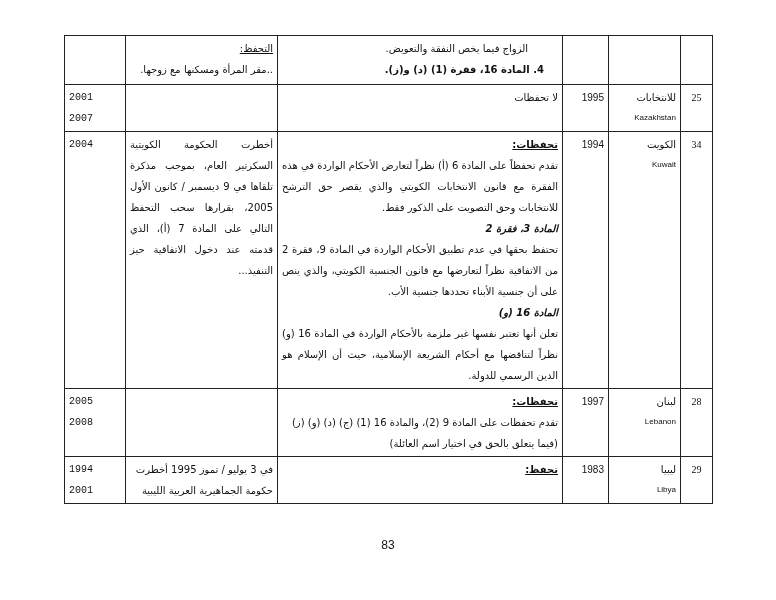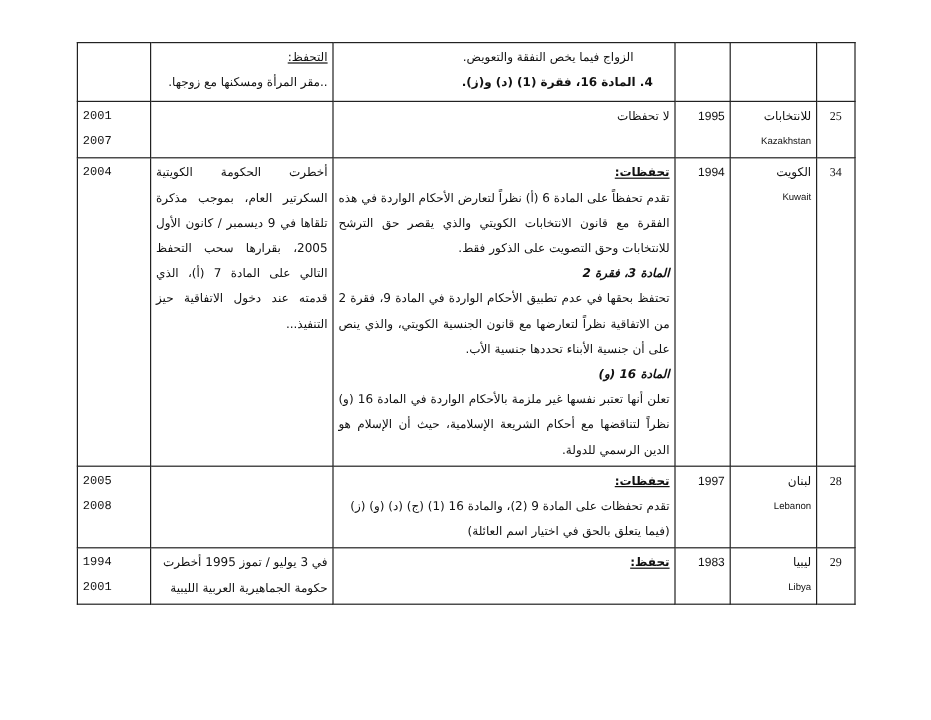--- a/index.html
+++ b/index.html
@@ -121,13 +121,14 @@
       <td class="col-year">1983</td>
       <td class="col-country">
         <span class="line">ليبيا</span>
         <span class="en">Libya</span>
       </td>
       <td class="col-num">29</td>
     </tr>
   </tbody>
     </table>
 
+  <div class="page-number">83</div>
 </div>
 
 </body></html>

